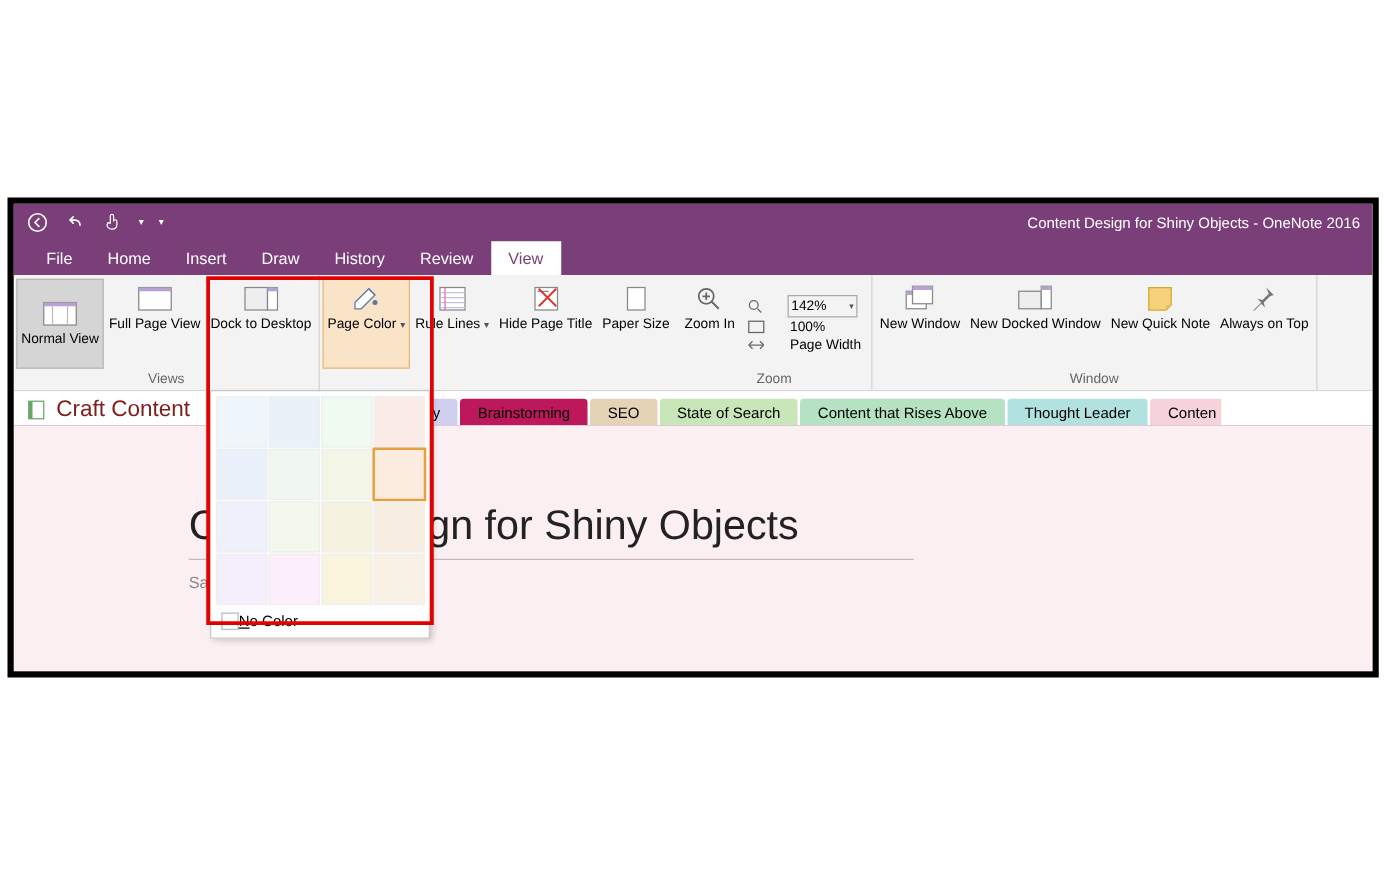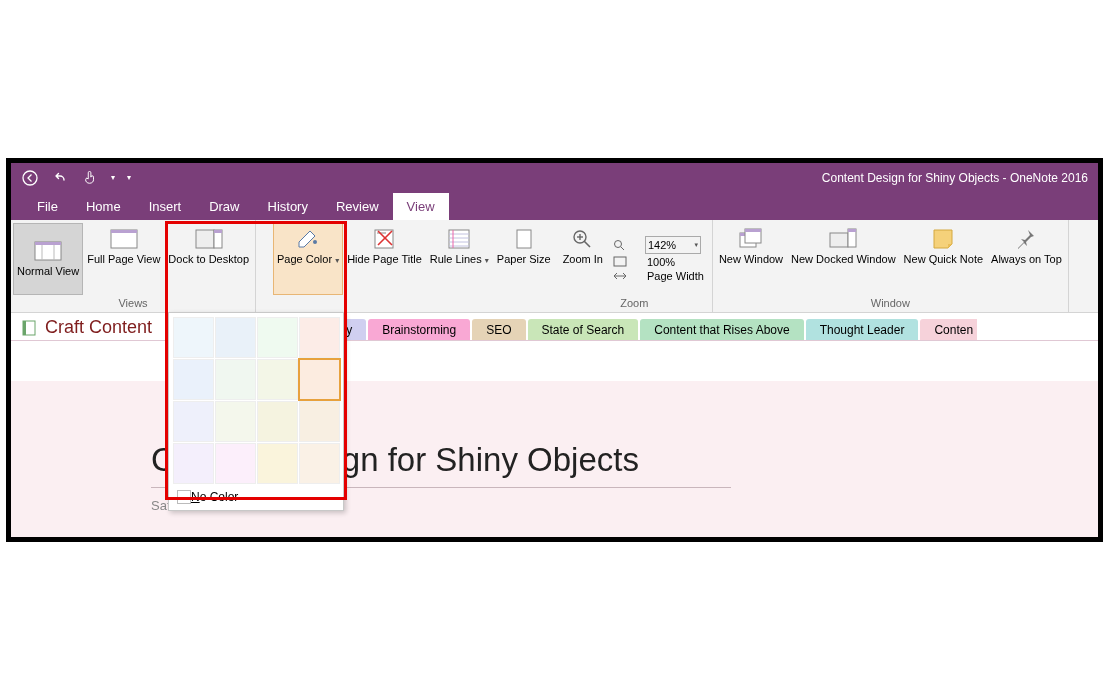--- a/index.html
+++ b/index.html
@@ -19,38 +19,38 @@
 .ribbon-tab { color: #fff; padding: 6px 14px; font-size: 13px; cursor: pointer; }
 .ribbon-tab.active { background: #fff; color: #7a3e79; }
 
 
 .ribbon { background: #f3f3f3; border-bottom: 1px solid #d4d4d4; height: 93px; display: flex; }
 .group { display: flex; flex-direction: column; border-right: 1px solid #d4d4d4; padding: 3px 2px 0 2px; }
 .group-content { display: flex; flex: 1; }
 .group-label { text-align: center; font-size: 11px; color: #666; padding: 2px 0 3px 0; }
 .rbtn { display: flex; flex-direction: column; align-items: center; justify-content: flex-start; padding: 3px 3px; cursor: pointer; min-width: 42px; text-align: center; font-size: 11px; line-height: 1.25; border: 1px solid transparent; }
 .rbtn.selected { background: #d5d5d5; border: 1px solid #b5b5b5; justify-content: center; }
-.rbtn.highlighted { background: #f9e4c8; border: 1px solid #e8b675; margin-left: 15px; }
+.rbtn.highlighted { background: #f9e4c8; border: 1px solid #e8b675; }
 .rbtn-icon { width: 30px; height: 24px; display: flex; align-items: center; justify-content: center; margin-bottom: 2px; }
 .dropdown-caret { font-size: 8px; color: #555; }
 
 .zoom-controls { display: flex; flex-direction: column; justify-content: center; gap: 2px; padding: 3px 6px; font-size: 11px; }
 .zoom-row { display: flex; align-items: center; gap: 20px; white-space: nowrap; }
 .zoom-field { width: 56px; height: 18px; border: 1px solid #aaa; font-size: 11px; padding: 0 2px; display: flex; align-items: center; justify-content: space-between; }
 .zoom-field .zcaret { font-size: 7px; color: #555; }
 
 
 .section-area { height: 28px; display: flex; align-items: flex-end; background: #fff; padding-left: 10px; position: relative; border-bottom: 1px solid #e0c8d4; }
 .notebook-label { display: flex; align-items: center; gap: 6px; font-size: 18px; color: #7f1d1d; padding-right: 30px; margin-bottom: 2px; }
 .notebook-icon { width: 18px; height: 18px; }
 .tab { height: 22px; padding: 0 14px; display: flex; align-items: center; font-size: 12px; border-top-left-radius: 3px; border-top-right-radius: 3px; margin-right: 2px; cursor: pointer; position: relative; top: 1px; }
 .tab-partial { height: 22px; padding: 0 4px 0 14px; display: flex; align-items: center; font-size: 12px; border-top-left-radius: 3px; margin-right: 2px; cursor: pointer; position: relative; top: 1px; }
 
 
-.page-area { background: #fbeff2; position: relative; height: calc(100% - 178px); padding: 60px 0 0 140px; margin-top: 40px; }
+.page-area { background: #fbeff2; position: relative; height: calc(100% - 178px); padding: 60px 0 0 140px; }
 .page-title { font-family: 'Segoe UI Light', 'Segoe UI', sans-serif; font-size: 33px; color: #222; font-weight: 300; padding-bottom: 8px; }
 .title-underline { border-bottom: 1px solid #c9b6bc; width: 580px; margin-bottom: 10px; }
 .page-meta { display: flex; gap: 110px; font-size: 13px; color: #888; }
 
 
 .overlay-redbox { position: absolute; top: 58px; left: 154px; width: 182px; height: 279px; border: 3px solid #e40000; pointer-events: none; }
 .color-dropdown { position: absolute; top: 149px; left: 157px; width: 176px; background: #fff; border: 1px solid #c8c8c8; box-shadow: 2px 2px 5px rgba(0,0,0,.2); padding: 4px; }
 .swatch-grid { display: grid; grid-template-columns: repeat(4, 1fr); gap: 1px; }
 .swatch { width: 41px; height: 41px; border: 1px solid #eee; cursor: pointer; }
 .swatch.selected { outline: 2px solid #e7a13c; outline-offset: -1px; }
@@ -143,46 +143,46 @@
           <div class="rbtn highlighted" style="min-width:40px;">
             <div class="rbtn-icon">
               <svg width="24" height="22" viewBox="0 0 24 22">
                   <path d="M3 14 L14 3 l5 5 L8 19 L3 19z" fill="#fff" stroke="#5a7aa5"></path>
                   <path d="M14 3 L19 8" stroke="#5a7aa5"></path>
                   <circle cx="19" cy="14" r="2" fill="#5a7aa5"></circle>
                 </svg>
             </div>
             <span><span>Page Color</span> <span class="dropdown-caret">▾</span></span>
           </div>
-          <div class="rbtn">
-            <div class="rbtn-icon">
-              <svg width="24" height="22" viewBox="0 0 24 22">
-                  <rect x="3" y="2" width="18" height="18" fill="#fff" stroke="#888"></rect>
-                  <line x1="5" y1="5" x2="14" y2="5" stroke="#888"></line>
-                  <line x1="6" y1="3" x2="20" y2="17" stroke="#d33" stroke-width="1.6"></line>
-                  <line x1="20" y1="3" x2="6" y2="17" stroke="#d33" stroke-width="1.6"></line>
-                </svg>
-            </div>
-            <span>Hide Page Title</span>
-          </div>
           <div class="rbtn" style="min-width:40px;">
             <div class="rbtn-icon">
               <svg width="24" height="22" viewBox="0 0 24 22">
                   <rect x="2" y="2" width="20" height="18" fill="#fff" stroke="#888"></rect>
                   <line x1="2" y1="6" x2="22" y2="6" stroke="#c2c2e0"></line>
                   <line x1="2" y1="10" x2="22" y2="10" stroke="#c2c2e0"></line>
                   <line x1="2" y1="14" x2="22" y2="14" stroke="#c2c2e0"></line>
                   <line x1="2" y1="18" x2="22" y2="18" stroke="#c2c2e0"></line>
                   <line x1="6" y1="2" x2="6" y2="20" stroke="#e6a"></line>
                 </svg>
             </div>
             <span><span>Rule Lines</span> <span class="dropdown-caret">▾</span></span>
           </div>
           <div class="rbtn">
             <div class="rbtn-icon">
+              <svg width="24" height="22" viewBox="0 0 24 22">
+                  <rect x="3" y="2" width="18" height="18" fill="#fff" stroke="#888"></rect>
+                  <line x1="5" y1="5" x2="14" y2="5" stroke="#888"></line>
+                  <line x1="6" y1="3" x2="20" y2="17" stroke="#d33" stroke-width="1.6"></line>
+                  <line x1="20" y1="3" x2="6" y2="17" stroke="#d33" stroke-width="1.6"></line>
+                </svg>
+            </div>
+            <span>Hide Page Title</span>
+          </div>
+          <div class="rbtn">
+            <div class="rbtn-icon">
               <svg width="20" height="22" viewBox="0 0 20 22">
                   <rect x="3" y="2" width="14" height="18" fill="#fff" stroke="#888"></rect>
                 </svg>
             </div>
             <span>Paper Size</span>
           </div>
         </div>
         <div class="group-label">&nbsp;</div>
       </div>
 
@@ -277,21 +277,21 @@
       <div class="notebook-label">
         <svg class="notebook-icon" width="18" height="18" viewBox="0 0 18 18">
             <rect x="2" y="2" width="12" height="14" fill="#fff" stroke="#6aa56a"></rect>
             <rect x="2" y="2" width="3" height="14" fill="#6aa56a"></rect>
           </svg>
         <span>Craft Content</span>
       </div>
       <div id="section-tabs-container" style="display:flex;align-items:flex-end;flex:1;overflow:hidden;">
           <div class="tab" style="background: rgb(211, 230, 245);">es</div>
           <div class="tab" style="background: rgb(208, 207, 240);">Experience Economy</div>
-          <div class="tab" style="background: #f9a8d4;">Brainstorming</div>
+          <div class="tab" style="background: #be185d;">Brainstorming</div>
           <div class="tab" style="background: rgb(229, 211, 182);">SEO</div>
           <div class="tab" style="background: rgb(201, 230, 184);">State of Search</div>
           <div class="tab" style="background: rgb(180, 226, 194);">Content that Rises Above</div>
           <div class="tab" style="background: rgb(177, 226, 224);">Thought Leader</div>
           <div class="tab-partial" style="background: rgb(246, 210, 218);">Conten</div>
         </div>
     </div>
 
     <div class="page-area">
       <div class="page-title">

